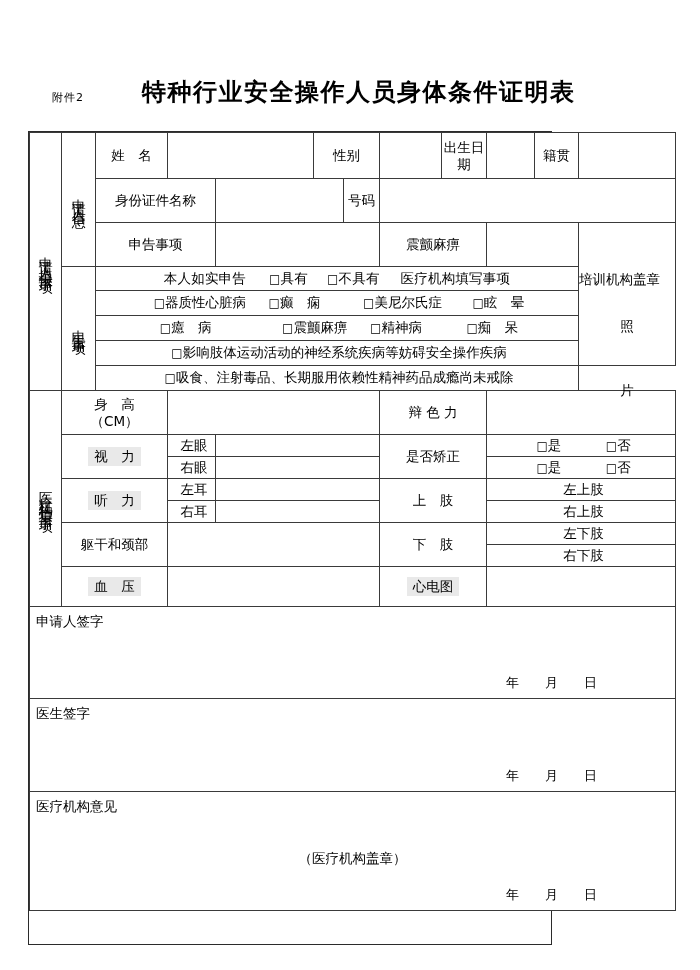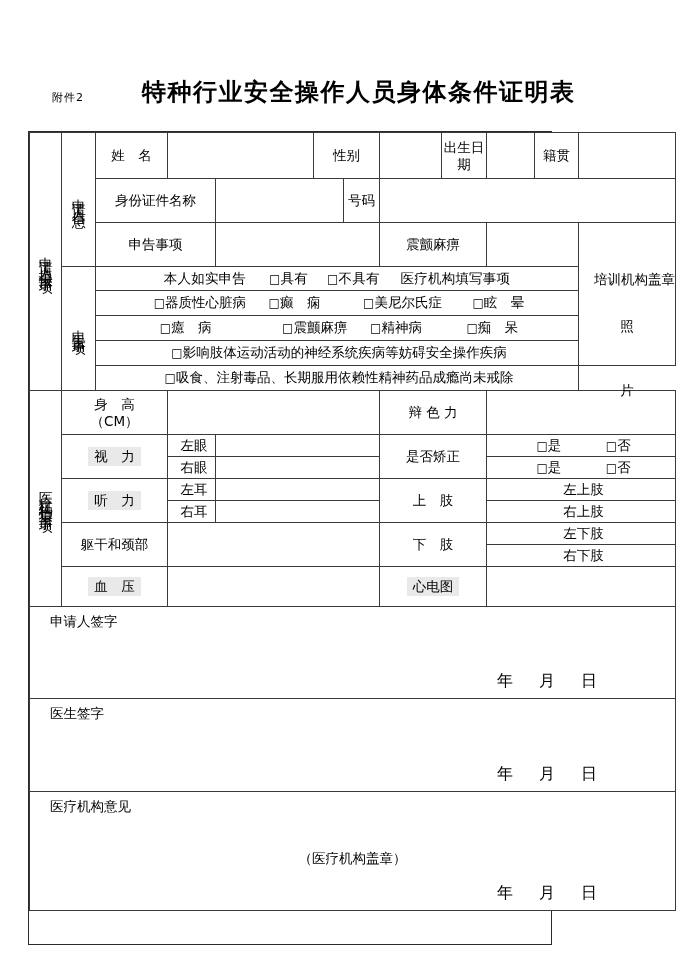--- a/index.html
+++ b/index.html
@@ -99,44 +99,44 @@
     font-size: 14px;
     vertical-align: top;
     position: relative;
   }
   .photo-inner {
     position: relative;
     height: 100%;
   }
   .photo-zhao { position:absolute; top: 24px; left:0; width:100%; text-align:center; }
   .photo-pian { position:absolute; top: 88px; left:0; width:100%; text-align:center; }
-  .photo-seal { position:absolute; bottom: 6px; left:0; width:100%; text-align:right; font-size:13.5px; }
+  .photo-seal { position:absolute; bottom: 6px; left:0; width:100%; text-align:left; font-size:13.5px; }
 
   .left-align { text-align: left; padding-left: 5px !important; }
   .sub-left { text-align: left; padding-left: 5px !important; font-size: 13.5px; }
 
   
   .sigblock { position: relative; text-align: left; vertical-align: top; }
   .sig-label {
     position: absolute;
-    left: 20px; top: 6px;
+    left: 6px; top: 6px;
     font-size: 13.5px;
     white-space: nowrap;
   }
   .sig-seal {
     position: absolute;
     left: 0; right: 0;
     text-align: center;
     font-size: 13.5px;
     white-space: nowrap;
   }
   .sig-date {
     position: absolute;
     right: 78px; bottom: 7px;
-    font-size: 16px;
+    font-size: 13px;
     white-space: nowrap;
     text-align: center;
   }
   .sig-date b { font-weight: normal; display:inline-block; width: 26px; }
 </style>
 </head>
 <body>
 
 <div class="header">
   <div class="attachment-label">附件2</div>

